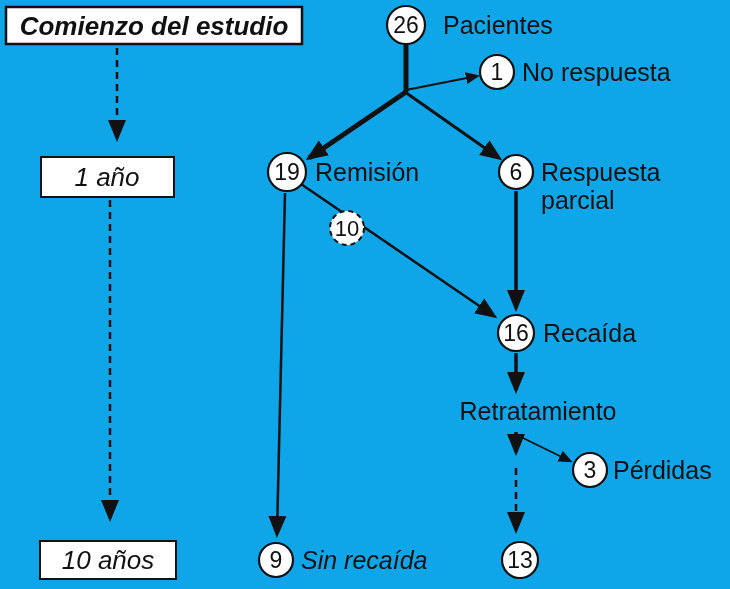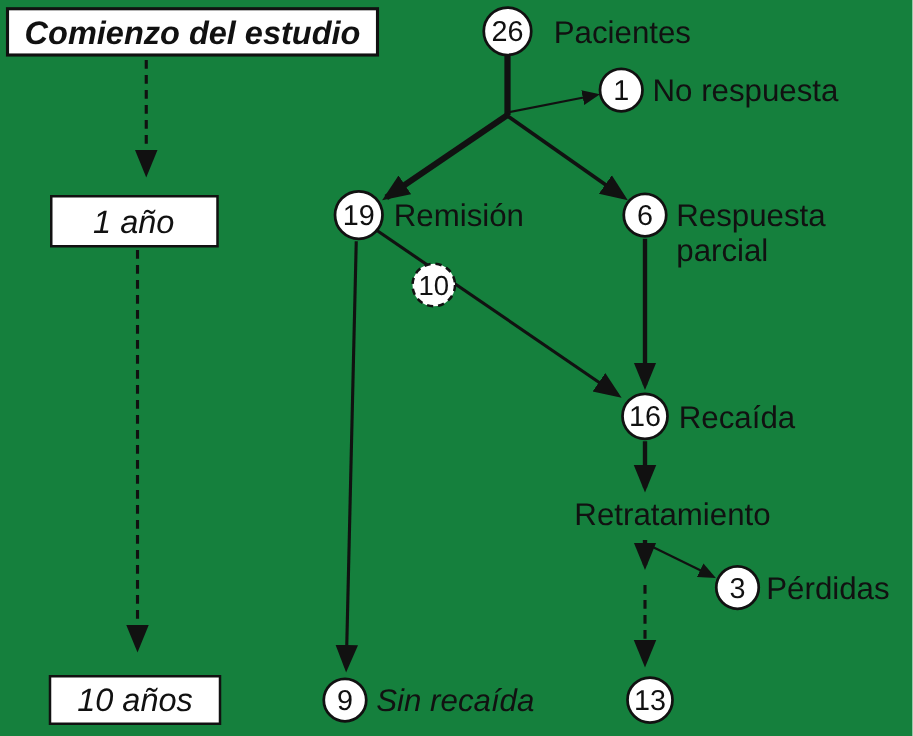--- a/index.html
+++ b/index.html
@@ -1,20 +1,20 @@
 <!DOCTYPE html>
 <html><head>
 <meta charset="utf-8">
 <style>
   html, body { margin: 0; padding: 0; background: #ffffff; }
   .stage {
     position: relative;
     width: 730px;
     height: 589px;
-    background: #15803d;
+    background: #0ea5e9;
     overflow: hidden;
   }
   svg { display: block; }
   text {
     font-family: "Liberation Sans", "DejaVu Sans", sans-serif;
     fill: #111111;
   }
   .lbl  { font-size: 25px; }
   .num  { font-size: 23px; text-anchor: middle; }
   .numsm{ font-size: 22px; text-anchor: middle; }

